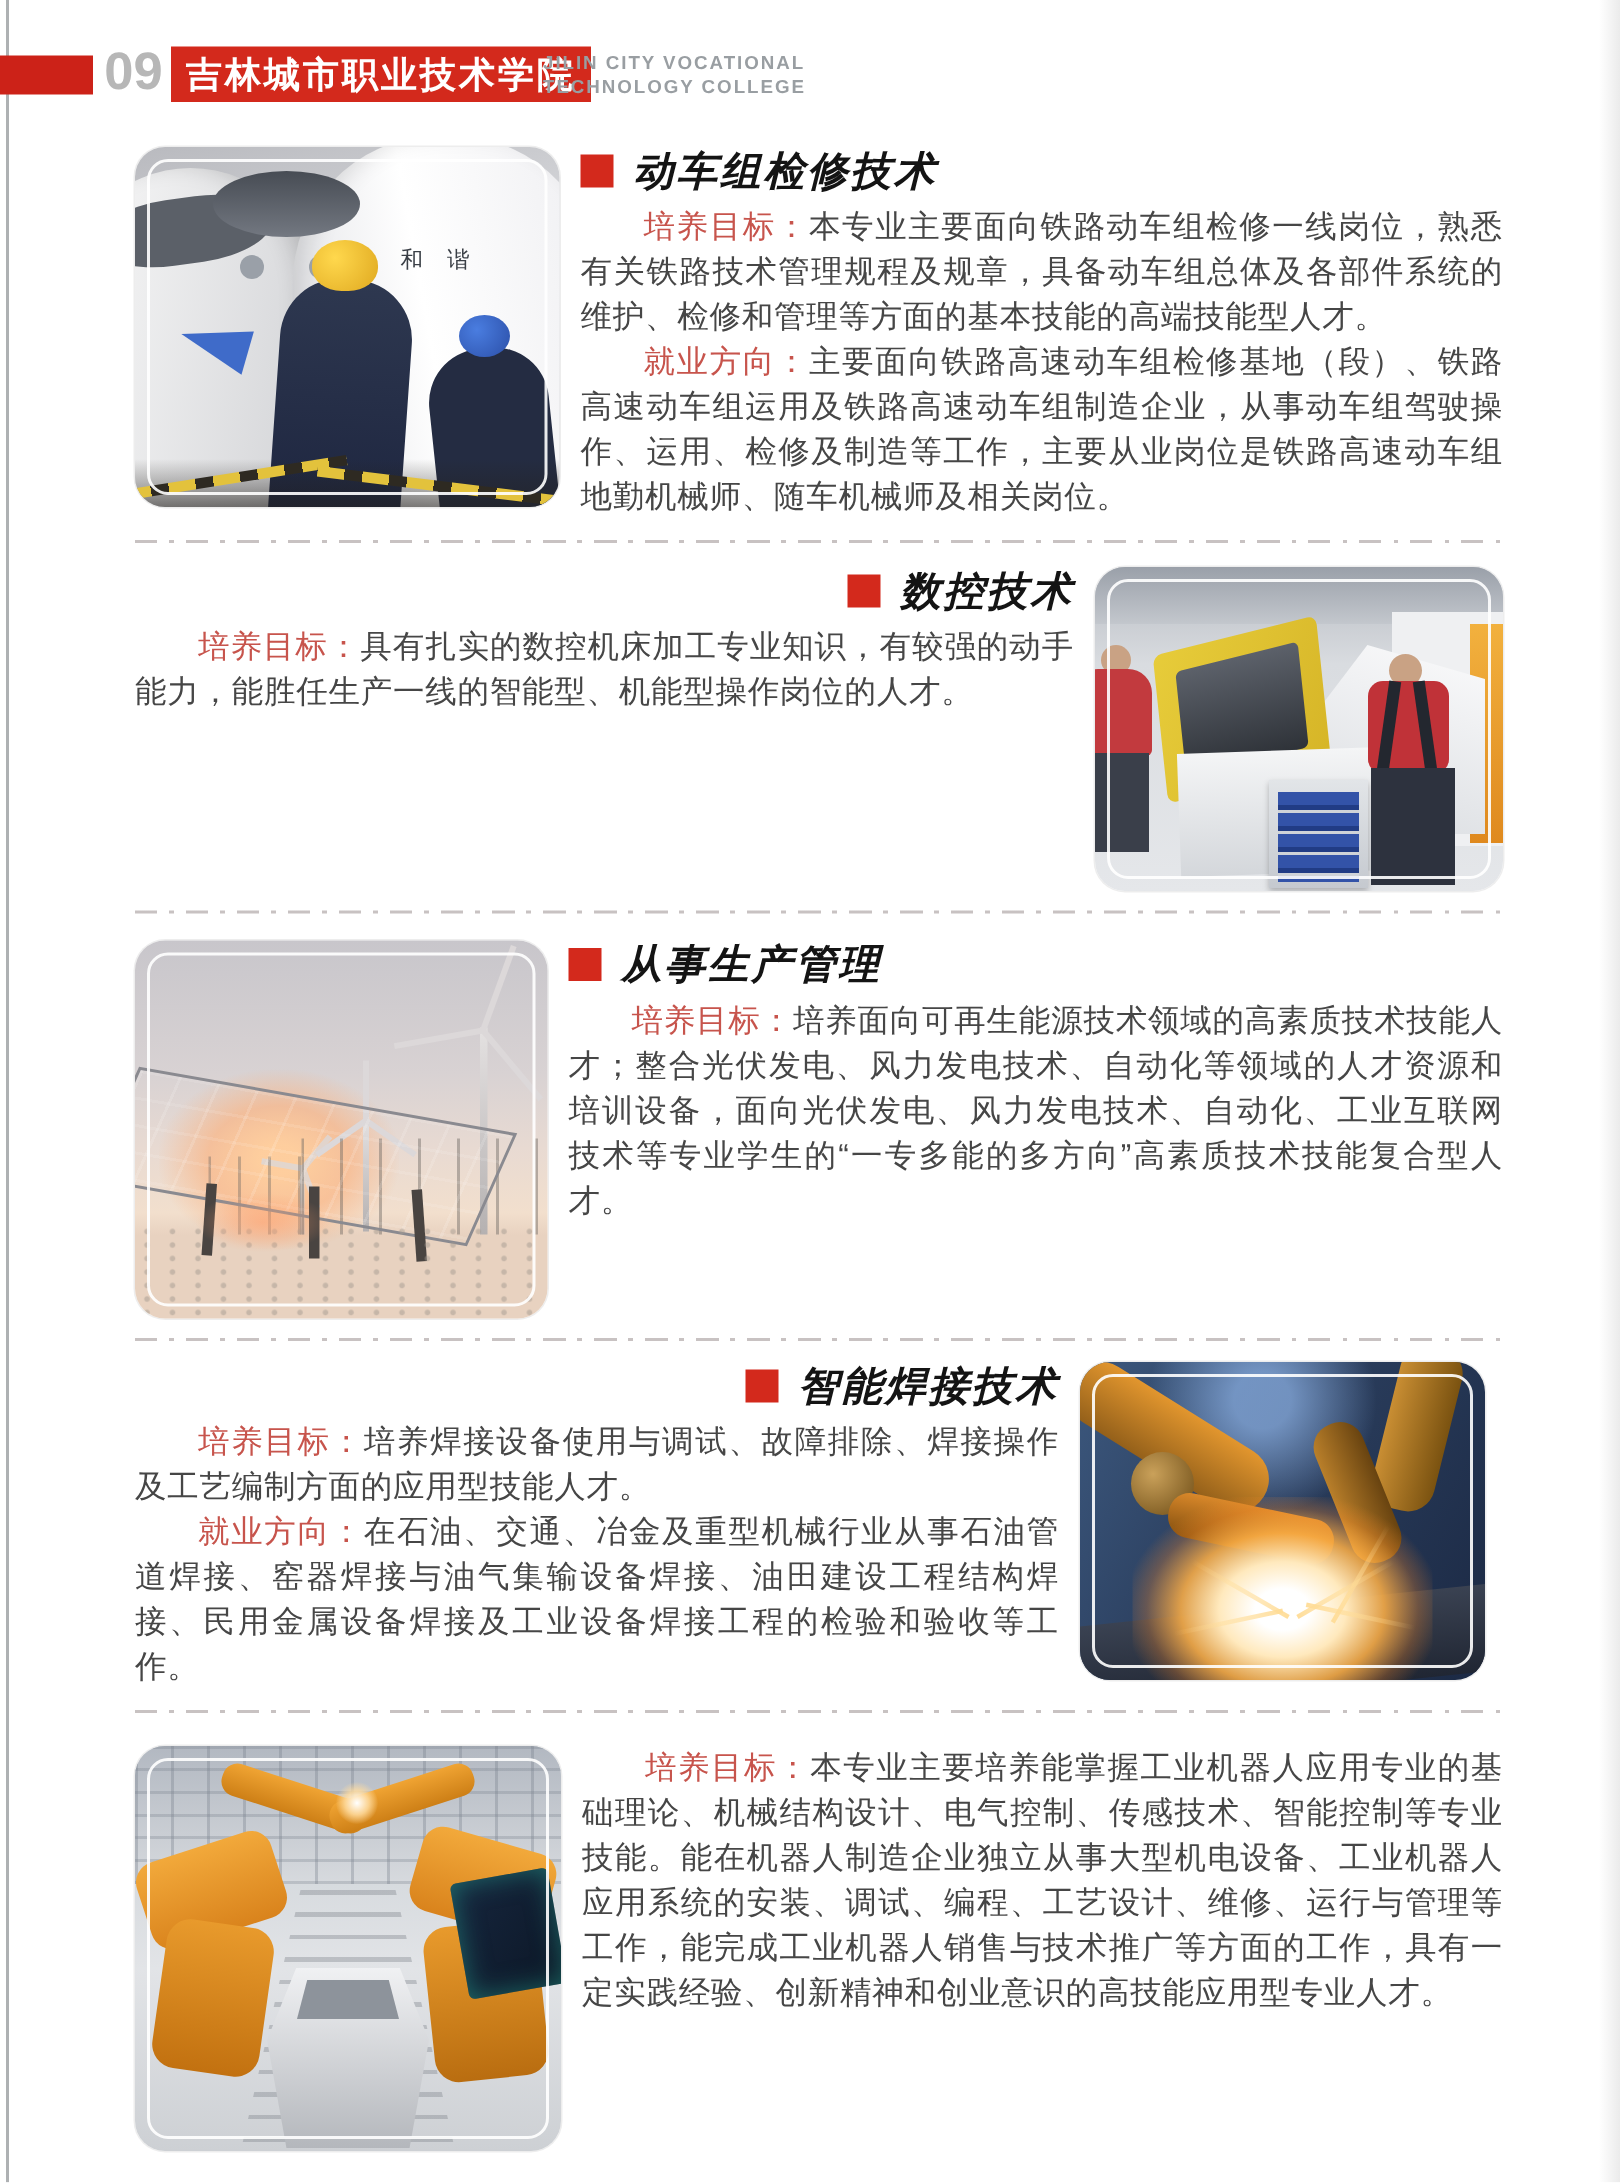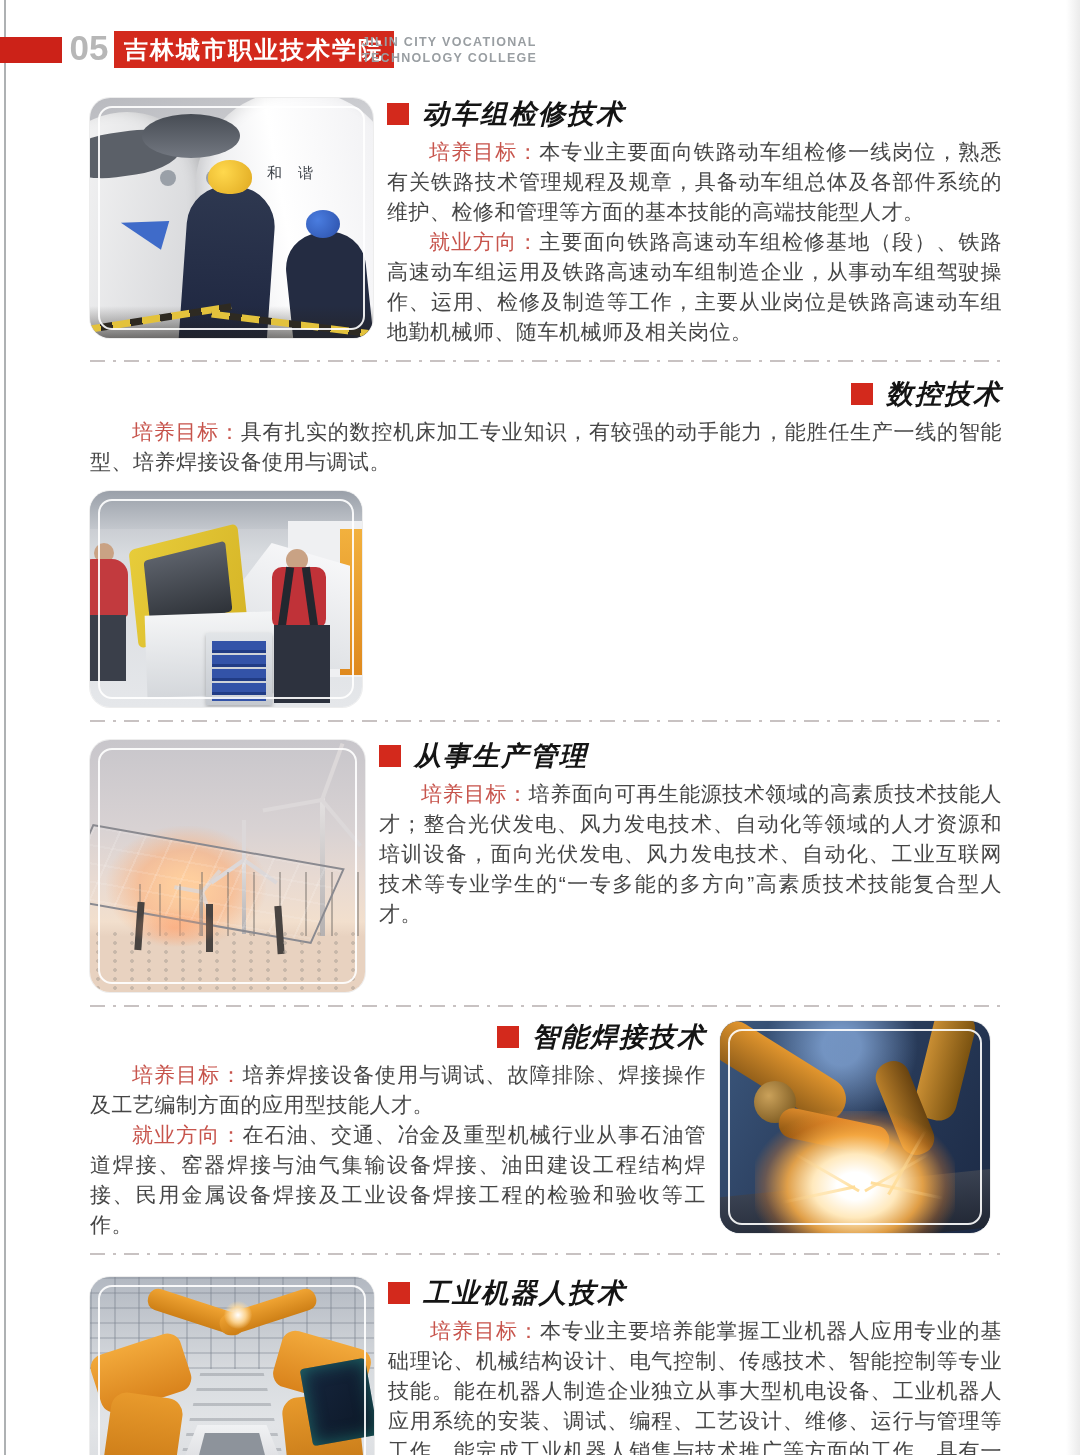--- a/index.html
+++ b/index.html
@@ -17,21 +17,21 @@
   .hdr-box{position:absolute;left:114px;top:31px;height:37px;display:flex;align-items:center;
         background:#d3291c;color:#ffffff;font-size:24px;font-weight:700;letter-spacing:2px;
         padding:0 10px;}
   .hdr-en{position:absolute;left:362px;top:34px;font-size:12.5px;font-weight:700;
         color:#999ea2;letter-spacing:1.3px;line-height:16px;}
 
   
   main{padding:0 78px 0 90px;}
   .sec{display:flex;gap:14px;align-items:flex-start;}
   .sec.s1{padding:20px 0 12px 0;}
-  .sec.s2{padding:16px 0 12px 0;flex-direction:column;}
+  .sec.s2{padding:16px 0 12px 0;}
   .sec.s3{padding:18px 0 12px 0;}
   .sec.s4{padding:14px 12px 12px 0;}
   .sec.s5{padding:22px 0 0 0;}
   .txtcol{flex:1;min-width:0;}
   h2{margin:0 0 7px 0;display:flex;align-items:center;font-size:27px;font-weight:700;
      color:#141414;letter-spacing:2px;line-height:32px;font-style:italic;}
   h2.right{justify-content:flex-end;}
   .sq{width:22px;height:22px;background:#d3291c;display:inline-block;margin-right:13px;flex-shrink:0;}
   p.body{margin:0;text-indent:2em;text-align:justify;font-size:21px;line-height:30px;
      color:#464646;letter-spacing:.5px;}
@@ -183,21 +183,21 @@
 </style>
 </head>
 <body>
 
 <div class="page">
   <div class="edge-left"></div>
   <div class="edge-right"></div>
 
   <header>
     <div class="hdr-bar"></div>
-    <div class="hdr-num">05</div>
+    <div class="hdr-num">09</div>
     <div class="hdr-box">
       <span>吉林城市职业技术学院</span>
     </div>
     <div class="hdr-en">
       <div>JILIN CITY VOCATIONAL</div>
       <div>TECHNOLOGY COLLEGE</div>
     </div>
   </header>
 
   <main>
@@ -233,21 +233,21 @@
     </section>
 
     <div class="divider"></div>
 
     <section class="sec s2">
       <div class="txtcol">
         <h2 class="right">
           <span class="sq"></span>
           <span>数控技术</span>
         </h2>
-        <p class="body"><span class="lbl">培养目标：</span><span>具有扎实的数控机床加工专业知识，有较强的动手能力，能胜任生产一线的智能型、培养焊接设备使用与调试。</span></p>
+        <p class="body"><span class="lbl">培养目标：</span><span>具有扎实的数控机床加工专业知识，有较强的动手能力，能胜任生产一线的智能型、机能型操作岗位的人才。</span></p>
       </div>
       <div class="photo p2">
         <div class="p2-ceil"></div>
         <div class="p2-wallr"></div>
         <div class="p2-orange"></div>
         <div class="p2-midblk"></div>
         <div class="p2-yfrm">
           <div class="p2-yin"></div>
         </div>
         <div class="p2-body"></div>
@@ -348,23 +348,19 @@
         <div class="p5-rob1"></div>
         <div class="p5-rob2"></div>
         <div class="p5-rob3"></div>
         <div class="p5-rob4"></div>
         <div class="p5-screen"></div>
         <div class="p5-car"></div>
         <div class="p5-carwin"></div>
         <div class="frame"></div>
       </div>
       <div class="txtcol">
-        <h2>
-          <span class="sq"></span>
-          <span>工业机器人技术</span>
-        </h2>
         <p class="body"><span class="lbl">培养目标：</span><span>本专业主要培养能掌握工业机器人应用专业的基础理论、机械结构设计、电气控制、传感技术、智能控制等专业技能。能在机器人制造企业独立从事大型机电设备、工业机器人应用系统的安装、调试、编程、工艺设计、维修、运行与管理等工作，能完成工业机器人销售与技术推广等方面的工作，具有一定实践经验、创新精神和创业意识的高技能应用型专业人才。</span></p>
 
       </div>
     </section>
 
   </main>
 </div>
 
 </body></html>

